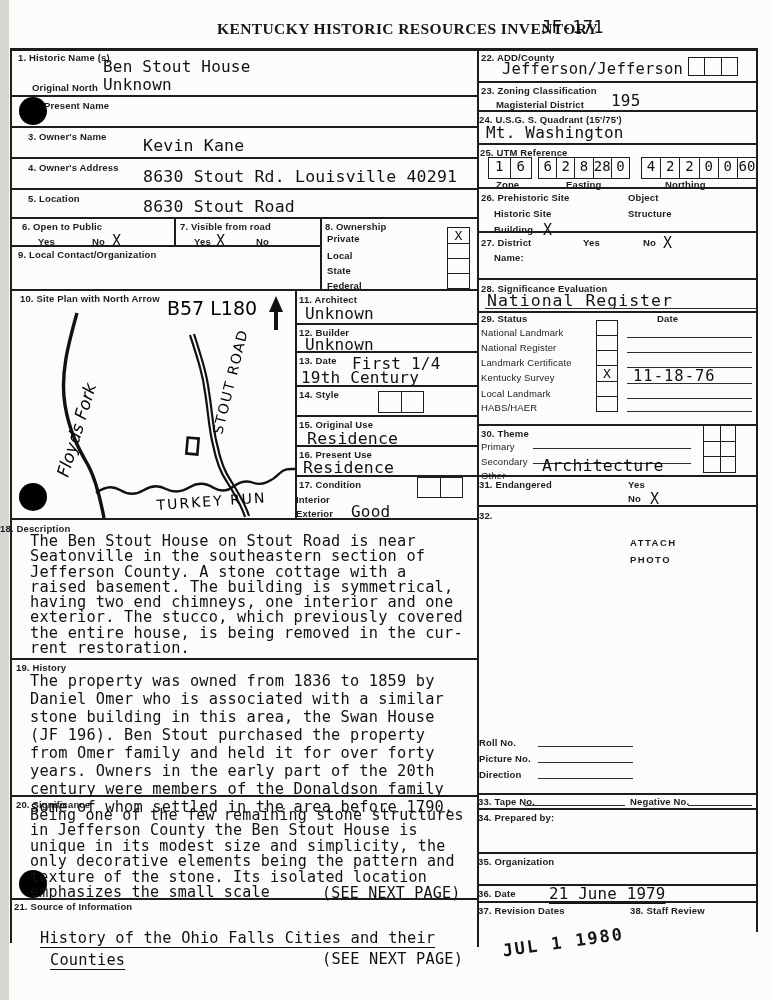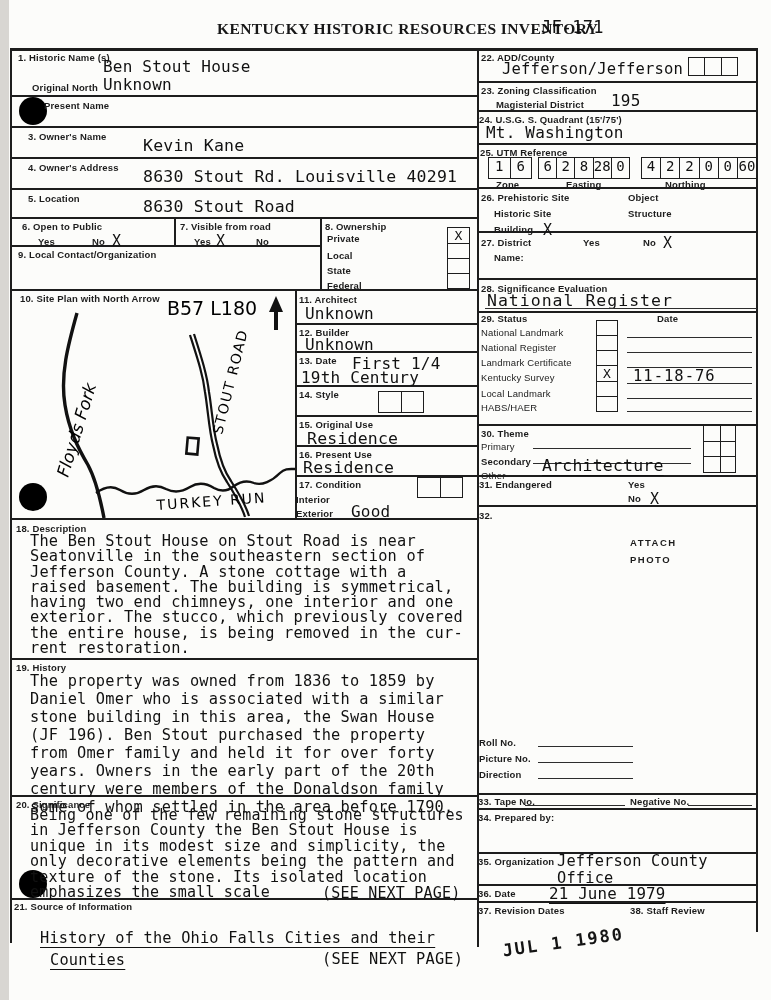--- a/index.html
+++ b/index.html
@@ -160,21 +160,21 @@
   <div class="typed" style="left:303px;top:459px;font-size:16.5px">Residence</div>
   <div class="lbl" style="left:299px;top:479px">17. Condition</div>
   <div class="segbox" style="left:417px;top:477px;width:44px;height:19px">
     <span></span>
       <span></span>
   </div>
   <div class="lbl" style="left:296px;top:494px">Interior</div>
   <div class="lbl" style="left:296px;top:508px">Exterior</div>
   <div class="typed" style="left:351px;top:503px">Good</div>
 
-  <div class="lbl" style="left:16px;top:523px">18. Description</div>
+  <div class="lbl" style="left:0;top:523px">18. Description</div>
   <div class="typed" style="left:30px;top:534px;width:440px;font-size:15.3px;line-height:15.3px">The Ben Stout House on Stout Road is near
 Seatonville in the southeastern section of
 Jefferson County.  A stone cottage with a
 raised basement. The building is symmetrical,
 having two end chimneys, one interior and one
 exterior.  The stucco, which previously covered
 the entire house, is being removed in the cur-
 rent restoration.</div>
 
   <div class="lbl" style="left:16px;top:662px">19. History</div>
@@ -276,21 +276,21 @@
   <div class="wl" style="left:627px;top:337px;width:125px"></div>
   <div class="wl" style="left:627px;top:352px;width:125px"></div>
   <div class="wl" style="left:627px;top:367px;width:125px"></div>
   <div class="wl" style="left:627px;top:383px;width:125px"></div>
   <div class="wl" style="left:627px;top:398px;width:125px"></div>
   <div class="wl" style="left:627px;top:411px;width:125px"></div>
   <div class="typed" style="left:633px;top:368px;font-size:15.5px;letter-spacing:1px">11-18-76</div>
 
   <div class="lbl" style="left:481px;top:428px">30. Theme</div>
   <div class="lbl" style="left:481px;top:441px;font-weight:400">Primary</div>
-  <div class="lbl" style="left:481px;top:456px;font-weight:700">Secondary</div>
+  <div class="lbl" style="left:481px;top:456px;font-weight:400">Secondary</div>
   <div class="lbl" style="left:481px;top:470px;font-weight:400">Other</div>
   <div class="wl" style="left:533px;top:448px;width:158px"></div>
   <div class="wl" style="left:533px;top:463px;width:158px"></div>
   <div class="typed u" style="left:542px;top:457px;font-size:16.5px">Architecture</div>
   <div class="grid6" style="left:703px;top:424px;width:31px;height:47px">
     <div></div>
       <div></div>
     <div></div>
       <div></div>
     <div></div>
@@ -313,21 +313,20 @@
   <div class="wl" style="left:538px;top:778px;width:95px"></div>
 
   <div class="lbl" style="left:478px;top:796px">33. Tape No.</div>
   <div class="wl" style="left:525px;top:805px;width:100px"></div>
   <div class="lbl" style="left:630px;top:796px">Negative No.</div>
   <div class="wl" style="left:688px;top:805px;width:64px"></div>
 
   <div class="lbl" style="left:478px;top:812px">34. Prepared by:</div>
 
   <div class="lbl" style="left:478px;top:856px">35. Organization</div>
-  <div class="typed" style="left:557px;top:853px;font-size:15.3px">Jefferson County Office</div>
 
   <div class="lbl" style="left:478px;top:888px">36. Date</div>
   <div class="typed u" style="left:549px;top:885px;font-size:15.8px">21 June 1979</div>
 
   <div class="lbl" style="left:478px;top:905px">37. Revision Dates</div>
   <div class="lbl" style="left:630px;top:905px">38. Staff Review</div>
 
   <div class="stamp" style="left:502px;top:932px">JUL 1  1980</div>
 </div>
 

